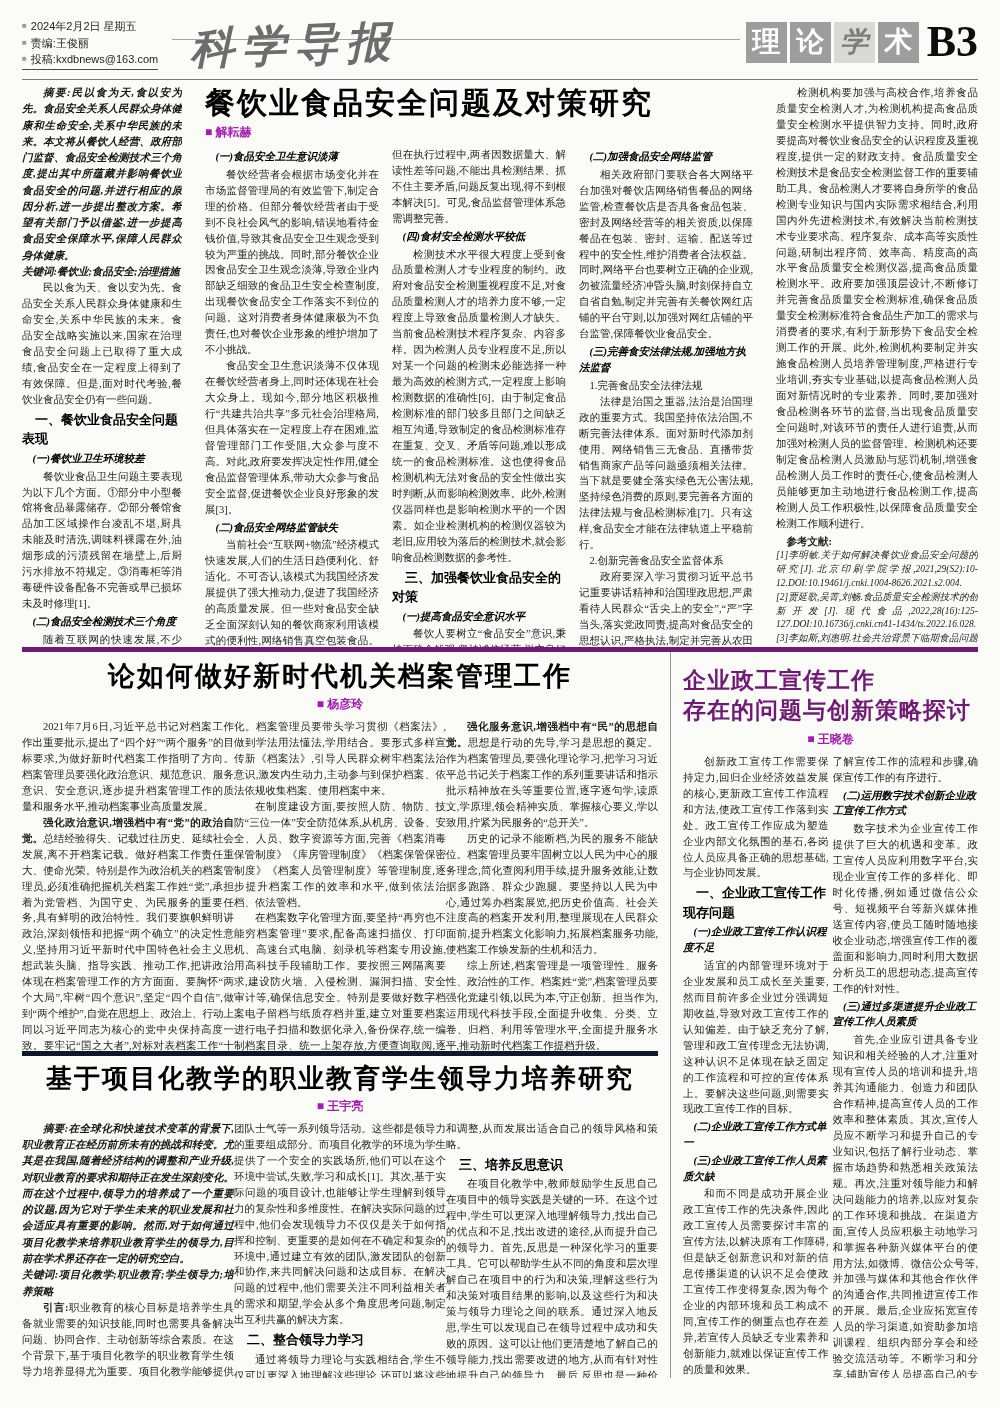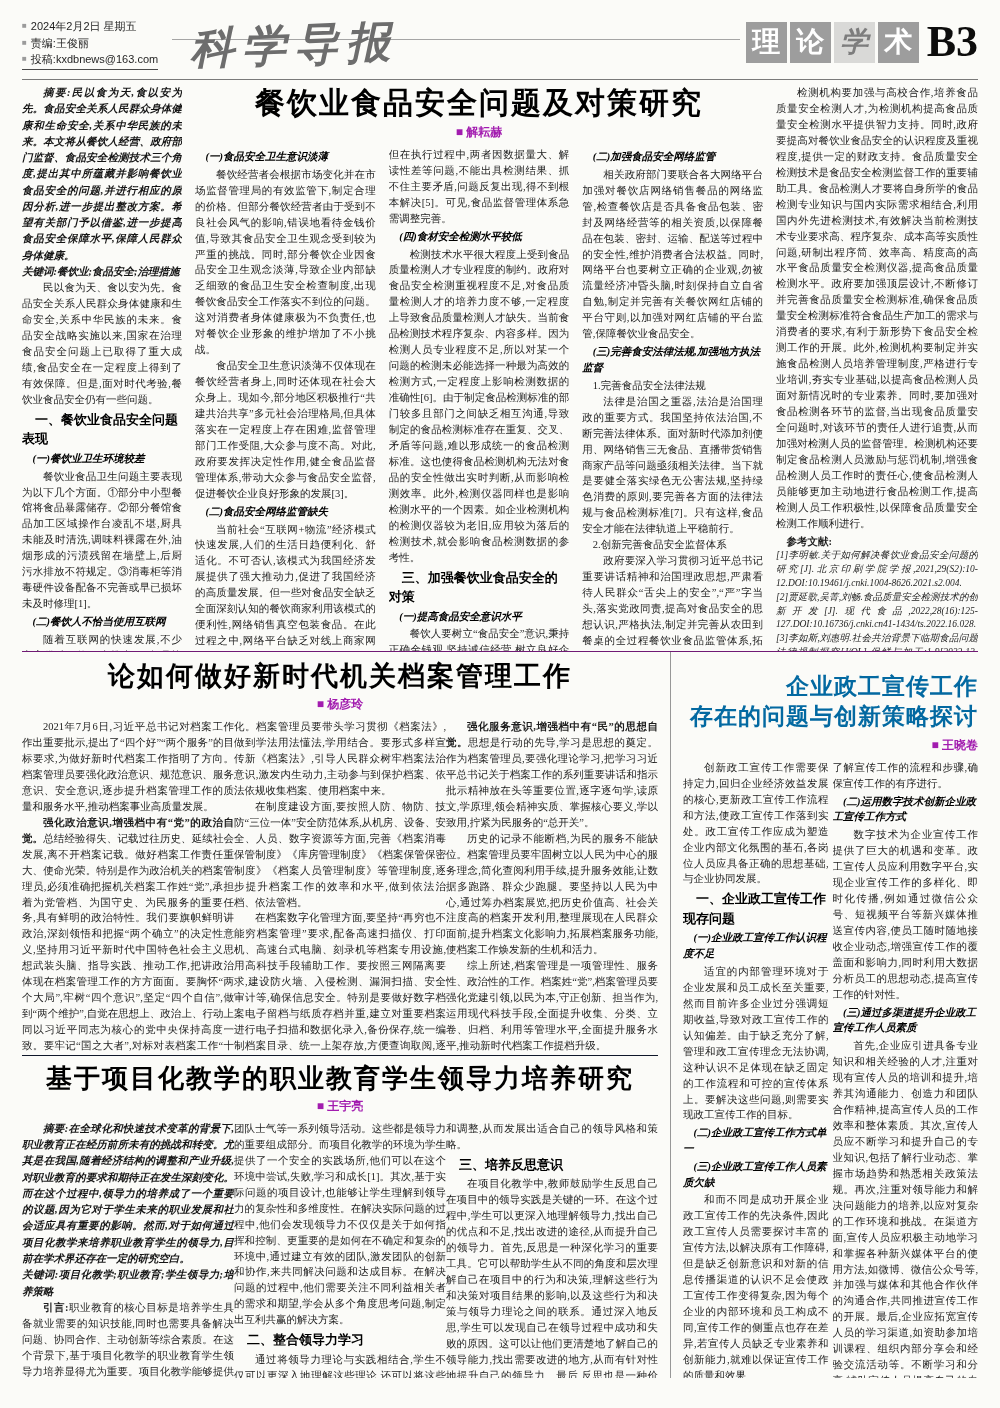--- a/index.html
+++ b/index.html
@@ -30,48 +30,48 @@
 p.b-sub{text-indent:1em}
 p.b-h1{font-family:"Liberation Sans","DejaVu Sans",sans-serif;font-weight:800;font-size:13px;
   color:#000;margin:2px 0;text-indent:1em;line-height:1.5}
 p.b-h2{font-weight:700;font-style:italic;font-size:10.5px;color:#000;margin:2px 0;text-indent:1em;line-height:1.5}
 p.b-abs,p.b-kw{font-style:italic;font-weight:600;font-size:10.5px;line-height:1.55;text-align:justify;color:#151515}
 p.b-abs{text-indent:2em}
 p.b-refh{font-weight:700;font-size:10.5px;text-indent:1em;margin-top:2px;line-height:1.5}
 p.b-ref{font-style:italic;font-size:9.5px;line-height:1.45;text-align:justify;color:#1d1d1d}
 p b{font-weight:800}
 
-.a1{height:572px;display:flex;gap:13px;padding-top:5px;border-bottom:1px solid #701a75;overflow:hidden}
+.a1{height:572px;display:flex;gap:23px;padding-top:5px;border-bottom:5px solid #701a75;overflow:hidden}
 .a1 .c{overflow:hidden}
 .a1-c1{flex:0 0 160px}
 .a1-c5{flex:0 0 202px}
 .a1-mid{flex:1;display:flex;flex-direction:column;overflow:hidden}
-.a1-head{height:60px;text-align:center;flex:0 0 auto}
+.a1-head{height:60px;text-align:left;flex:0 0 auto}
 .a1-title{font-family:"Liberation Sans","DejaVu Sans",sans-serif;font-weight:900;font-size:30px;
   letter-spacing:2px;color:#000;line-height:1.2}
 .byline{font-size:12px;font-weight:700;font-family:"Liberation Sans","DejaVu Sans",sans-serif;color:#a21caf}
 .a1-by{margin-top:3px}
 .a1-cols{flex:1;display:flex;gap:13px;overflow:hidden;margin-top:2px}
 .a1-cols .mc{flex:1;overflow:hidden}
 
 .row2{display:flex;height:726px;overflow:hidden}
 .left2{width:648px;display:flex;flex-direction:column;padding-right:12px;overflow:hidden}
 .divv{border-left:1px solid #979797}
 .art3{flex:1;padding-left:12px;display:flex;flex-direction:column;overflow:hidden}
-.art2{height:404px;border-bottom:1px solid #0f172a;padding-top:9px;display:flex;flex-direction:column;overflow:hidden}
+.art2{height:404px;border-bottom:5px solid #0f172a;padding-top:9px;display:flex;flex-direction:column;overflow:hidden}
 .t2{text-align:center;font-family:"Liberation Sans","DejaVu Sans",sans-serif;font-weight:900;
   font-size:27px;letter-spacing:2px;color:#000;line-height:1.15}
 .by2{text-align:center;margin:4px 0 6px}
 .cols3{flex:1;display:flex;overflow:hidden}
 .cols3 .c{flex:1;overflow:hidden}
 .art4{flex:1;padding-top:8px;display:flex;flex-direction:column;overflow:hidden}
 .t4{font-size:26px}
-.t3{text-align:right;font-family:"Liberation Sans","DejaVu Sans",sans-serif;font-weight:900;
-  font-size:23px;letter-spacing:1px;color:#0369a1;line-height:1.3;margin-top:20px}
-.by3{text-align:right;margin:5px 0 6px}
+.t3{text-align:left;font-family:"Liberation Sans","DejaVu Sans",sans-serif;font-weight:900;
+  font-size:23px;letter-spacing:1px;color:#701a75;line-height:1.3;margin-top:14px}
+.by3{text-align:center;margin:5px 0 6px}
 .cols2{flex:1;display:flex;gap:4px;overflow:hidden}
 .cols2 .c{flex:1;overflow:hidden}
 </style>
 </head>
 <body>
 
 <div class="page">
 
   <div class="hdr">
     <div class="hdr-topline"></div>
@@ -100,21 +100,21 @@
   </div>
 
   <div class="a1">
     <div class="c a1-c1">
         <p class="b-abs"><b>摘要:</b>民以食为天,食以安为先。食品安全关系人民群众身体健康和生命安全,关系中华民族的未来。本文将从餐饮人经营、政府部门监督、食品安全检测技术三个角度,提出其中所蕴藏并影响餐饮业食品安全的问题,并进行相应的原因分析,进一步提出整改方案。希望有关部门予以借鉴,进一步提高食品安全保障水平,保障人民群众身体健康。</p>
         <p class="b-kw"><b>关键词:</b>餐饮业;食品安全;治理措施</p>
         <p class="b-p">民以食为天、食以安为先。食品安全关系人民群众身体健康和生命安全,关系中华民族的未来。食品安全战略实施以来,国家在治理食品安全问题上已取得了重大成绩,食品安全在一定程度上得到了有效保障。但是,面对时代考验,餐饮业食品安全仍有一些问题。</p>
         <p class="b-h1">一、餐饮业食品安全问题表现</p>
         <p class="b-h2">(一)餐饮业卫生环境较差</p>
         <p class="b-p">餐饮业食品卫生问题主要表现为以下几个方面。①部分中小型餐馆将食品暴露储存。②部分餐馆食品加工区域操作台凌乱不堪,厨具未能及时清洗,调味料裸露在外,油烟形成的污渍残留在墙壁上,后厨污水排放不符规定。③消毒柜等消毒硬件设备配备不完善或早已损坏未及时修理[1]。</p>
-        <p class="b-h2">(二)餐饮人不恰当使用互联网</p>
+        <p class="b-h2">(二)食品安全检测技术三个角度</p>
         <p class="b-p">随着互联网的快速发展,不少商家借助网络平台推出了“餐品快递”模式,为距离餐饮店较远的消费者提供了便利。但部分餐饮人在食品安全保障方面的认知存在一定误区。部分餐饮人通常认为,餐品只要采取真空包装与空气隔绝并采取一定冰袋进行降温存储,就可以保障袋内食品的安全性。同时,部分餐饮商家在网络销售过程中不具备网络销售等经营资质,给消费者带来一定的食品安全隐患。</p>
       </div>
     <div class="a1-mid">
       <div class="a1-head">
         <div class="a1-title">餐饮业食品安全问题及对策研究</div>
         <div class="byline a1-by">■ 解耘赫</div>
       </div>
       <div class="a1-cols">
         <div class="mc">
             <p class="b-h2">(一)食品安全卫生意识淡薄</p>

